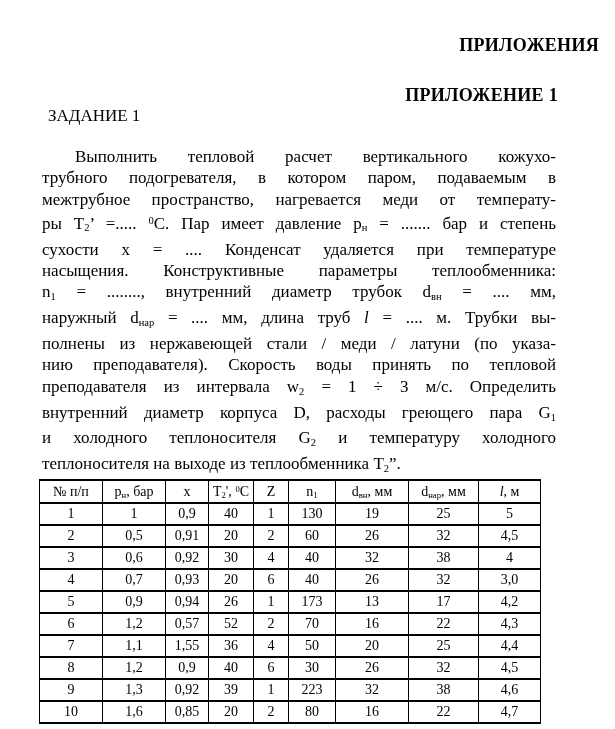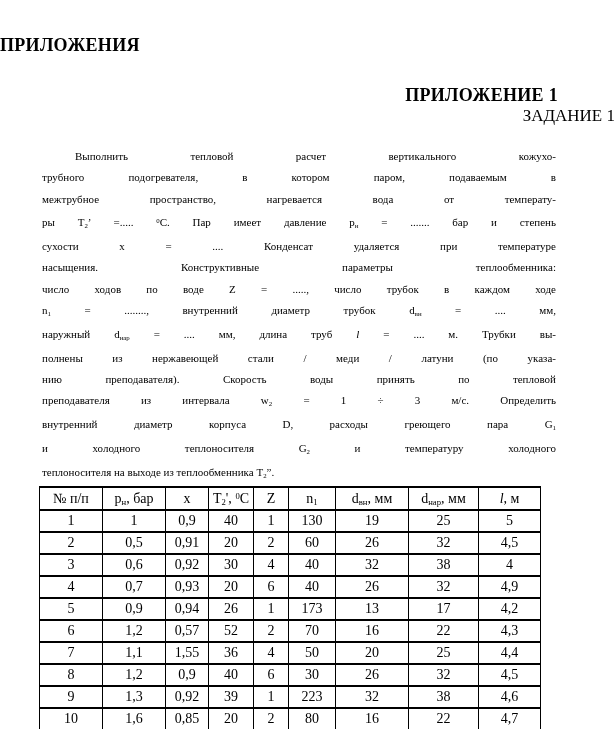--- a/index.html
+++ b/index.html
@@ -3,32 +3,32 @@
 <meta charset="utf-8">
 <style>
   html,body{margin:0;padding:0;background:#888;}
   .page{
     width:615px;height:729px;margin:0 auto;background:#ffffff;color:#000000;
     font-family:"Liberation Serif","DejaVu Serif",serif;
     overflow:hidden;position:relative;box-sizing:border-box;
   }
   .title{
     margin:36px 16px 0 0;font-size:18px;line-height:18px;font-weight:bold;
-    text-align:left;letter-spacing:0.3px;
+    text-align:right;letter-spacing:0.3px;
   }
   .appendix{
     margin:33px 57px 0 0;font-size:18px;line-height:17px;font-weight:bold;
     text-align:right;letter-spacing:0.3px;
   }
   .task{
     margin:3px 0 0 48px;font-size:17px;line-height:17px;font-weight:normal;
-    text-align:right;
+    text-align:left;
   }
   .paragraph{
-    margin:22px 59px 0 42px;font-size:11px;line-height:21.3px;
+    margin:22px 59px 0 42px;font-size:17px;line-height:21.3px;
   }
   .pline{
     text-align:justify;text-align-last:justify;white-space:nowrap;
   }
   .pline.first{text-indent:33px;}
   .pline.last{text-align:right;text-align-last:left;white-space:normal;}
   .paragraph sub,.vars sub{font-size:0.62em;vertical-align:-0.25em;}
   .paragraph sup,.vars sup{font-size:0.62em;vertical-align:0.45em;}
   .vars{
     margin:0 0 0 39px;border-collapse:collapse;table-layout:fixed;width:501px;
@@ -47,25 +47,24 @@
 <body>
 
 <div class="page">
   <div class="title">ПРИЛОЖЕНИЯ</div>
   <div class="appendix">ПРИЛОЖЕНИЕ 1</div>
   <div class="task">ЗАДАНИЕ 1</div>
 
   <div class="paragraph" id="paragraph">
       <div class="pline first">Выполнить тепловой расчет вертикального кожухо-</div>
       <div class="pline">трубного подогревателя, в котором паром, подаваемым в</div>
-      <div class="pline">межтрубное пространство, нагревается вода от температу-</div>
+      <div class="pline">межтрубное пространство, нагревается меди от температу-</div>
       <div class="pline">ры T<sub>2</sub>’ =..... <sup>0</sup>С. Пар имеет давление p<sub>н</sub> = ....... бар и степень</div>
       <div class="pline">сухости x = .... Конденсат удаляется при температуре</div>
       <div class="pline">насыщения. Конструктивные параметры теплообменника:</div>
-      <div class="pline">число ходов по воде Z = ....., число трубок в каждом ходе</div>
       <div class="pline">n<sub>1</sub> = ........, внутренний диаметр трубок d<sub>вн</sub> = .... мм,</div>
       <div class="pline">наружный d<sub>нар</sub> = .... мм, длина труб <i>l</i> = .... м. Трубки вы-</div>
       <div class="pline">полнены из нержавеющей стали / меди / латуни (по указа-</div>
       <div class="pline">нию преподавателя). Скорость воды принять по тепловой</div>
       <div class="pline">преподавателя из интервала w<sub>2</sub> = 1 ÷ 3 м/с. Определить</div>
       <div class="pline">внутренний диаметр корпуса D, расходы греющего пара G<sub>1</sub></div>
       <div class="pline">и холодного теплоносителя G<sub>2</sub> и температуру холодного</div>
       <div class="pline last">теплоносителя на выходе из теплообменника T<sub>2</sub>”.</div>
     </div>
 
@@ -130,21 +129,21 @@
         </tr>
         <tr>
           <td>4</td>
           <td>0,7</td>
           <td>0,93</td>
           <td>20</td>
           <td>6</td>
           <td>40</td>
           <td>26</td>
           <td>32</td>
-          <td>4,9</td>
+          <td>3,0</td>
         </tr>
         <tr>
           <td>5</td>
           <td>0,9</td>
           <td>0,94</td>
           <td>26</td>
           <td>1</td>
           <td>173</td>
           <td>13</td>
           <td>17</td>

